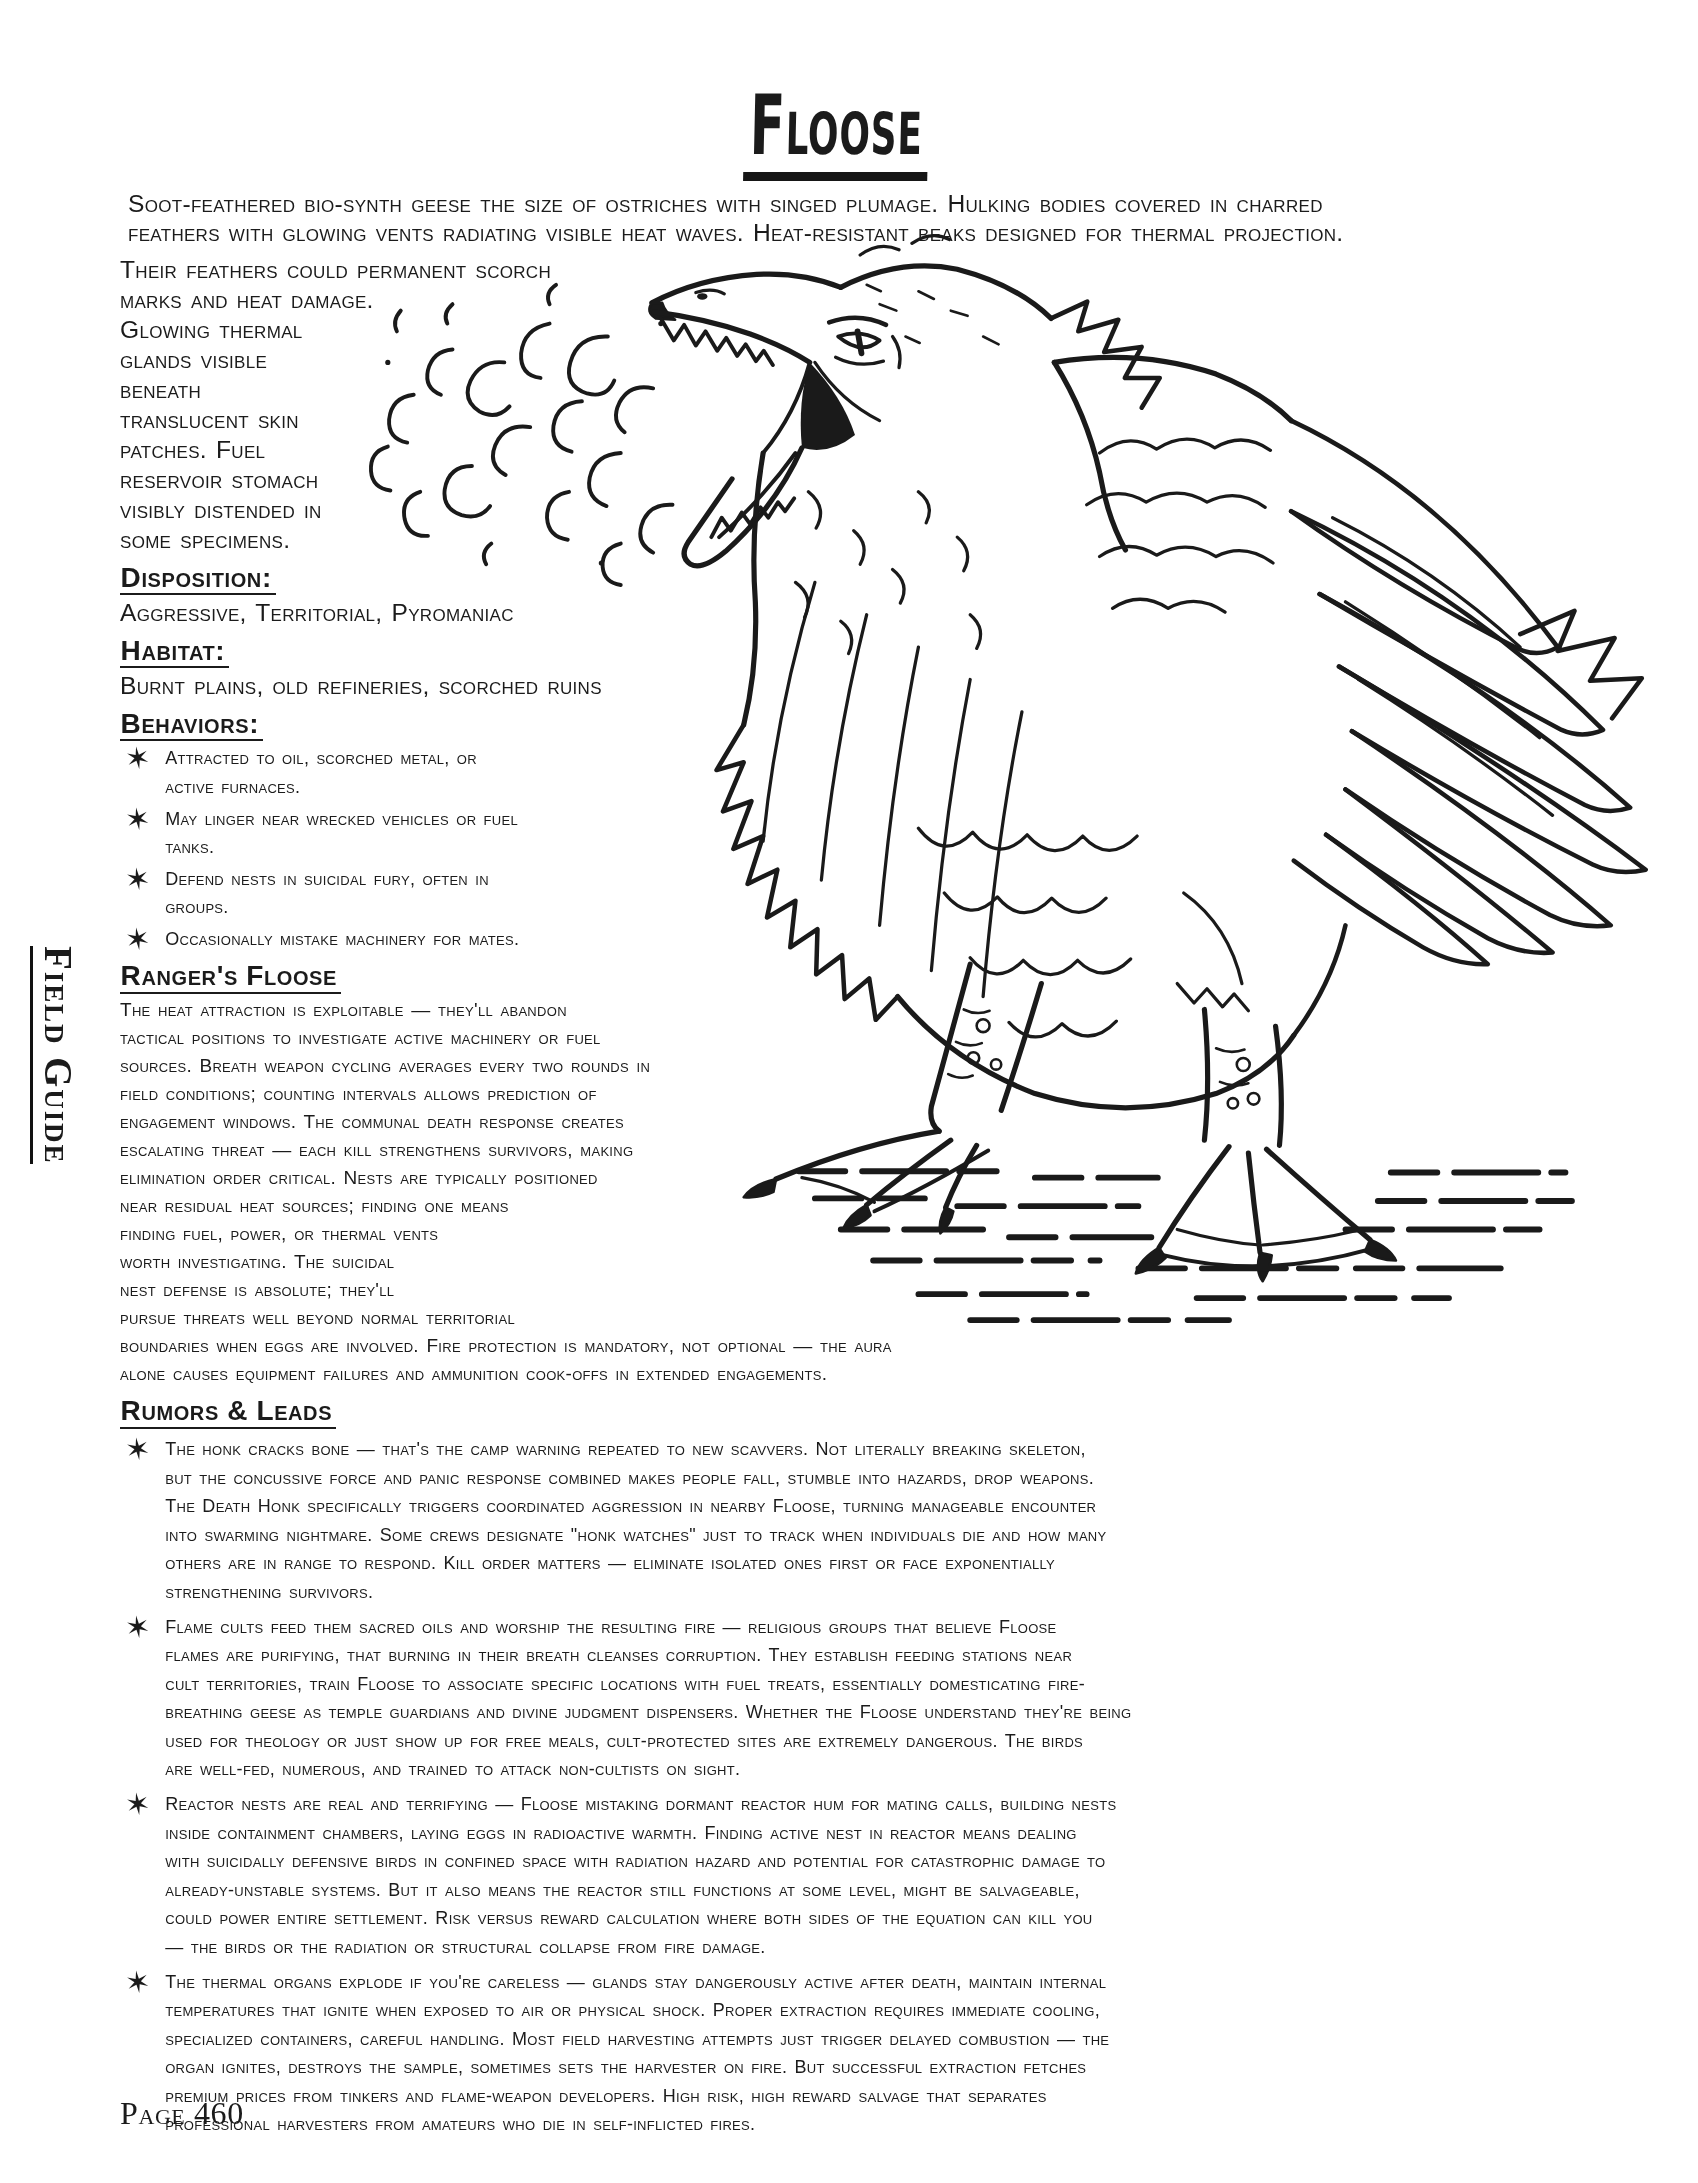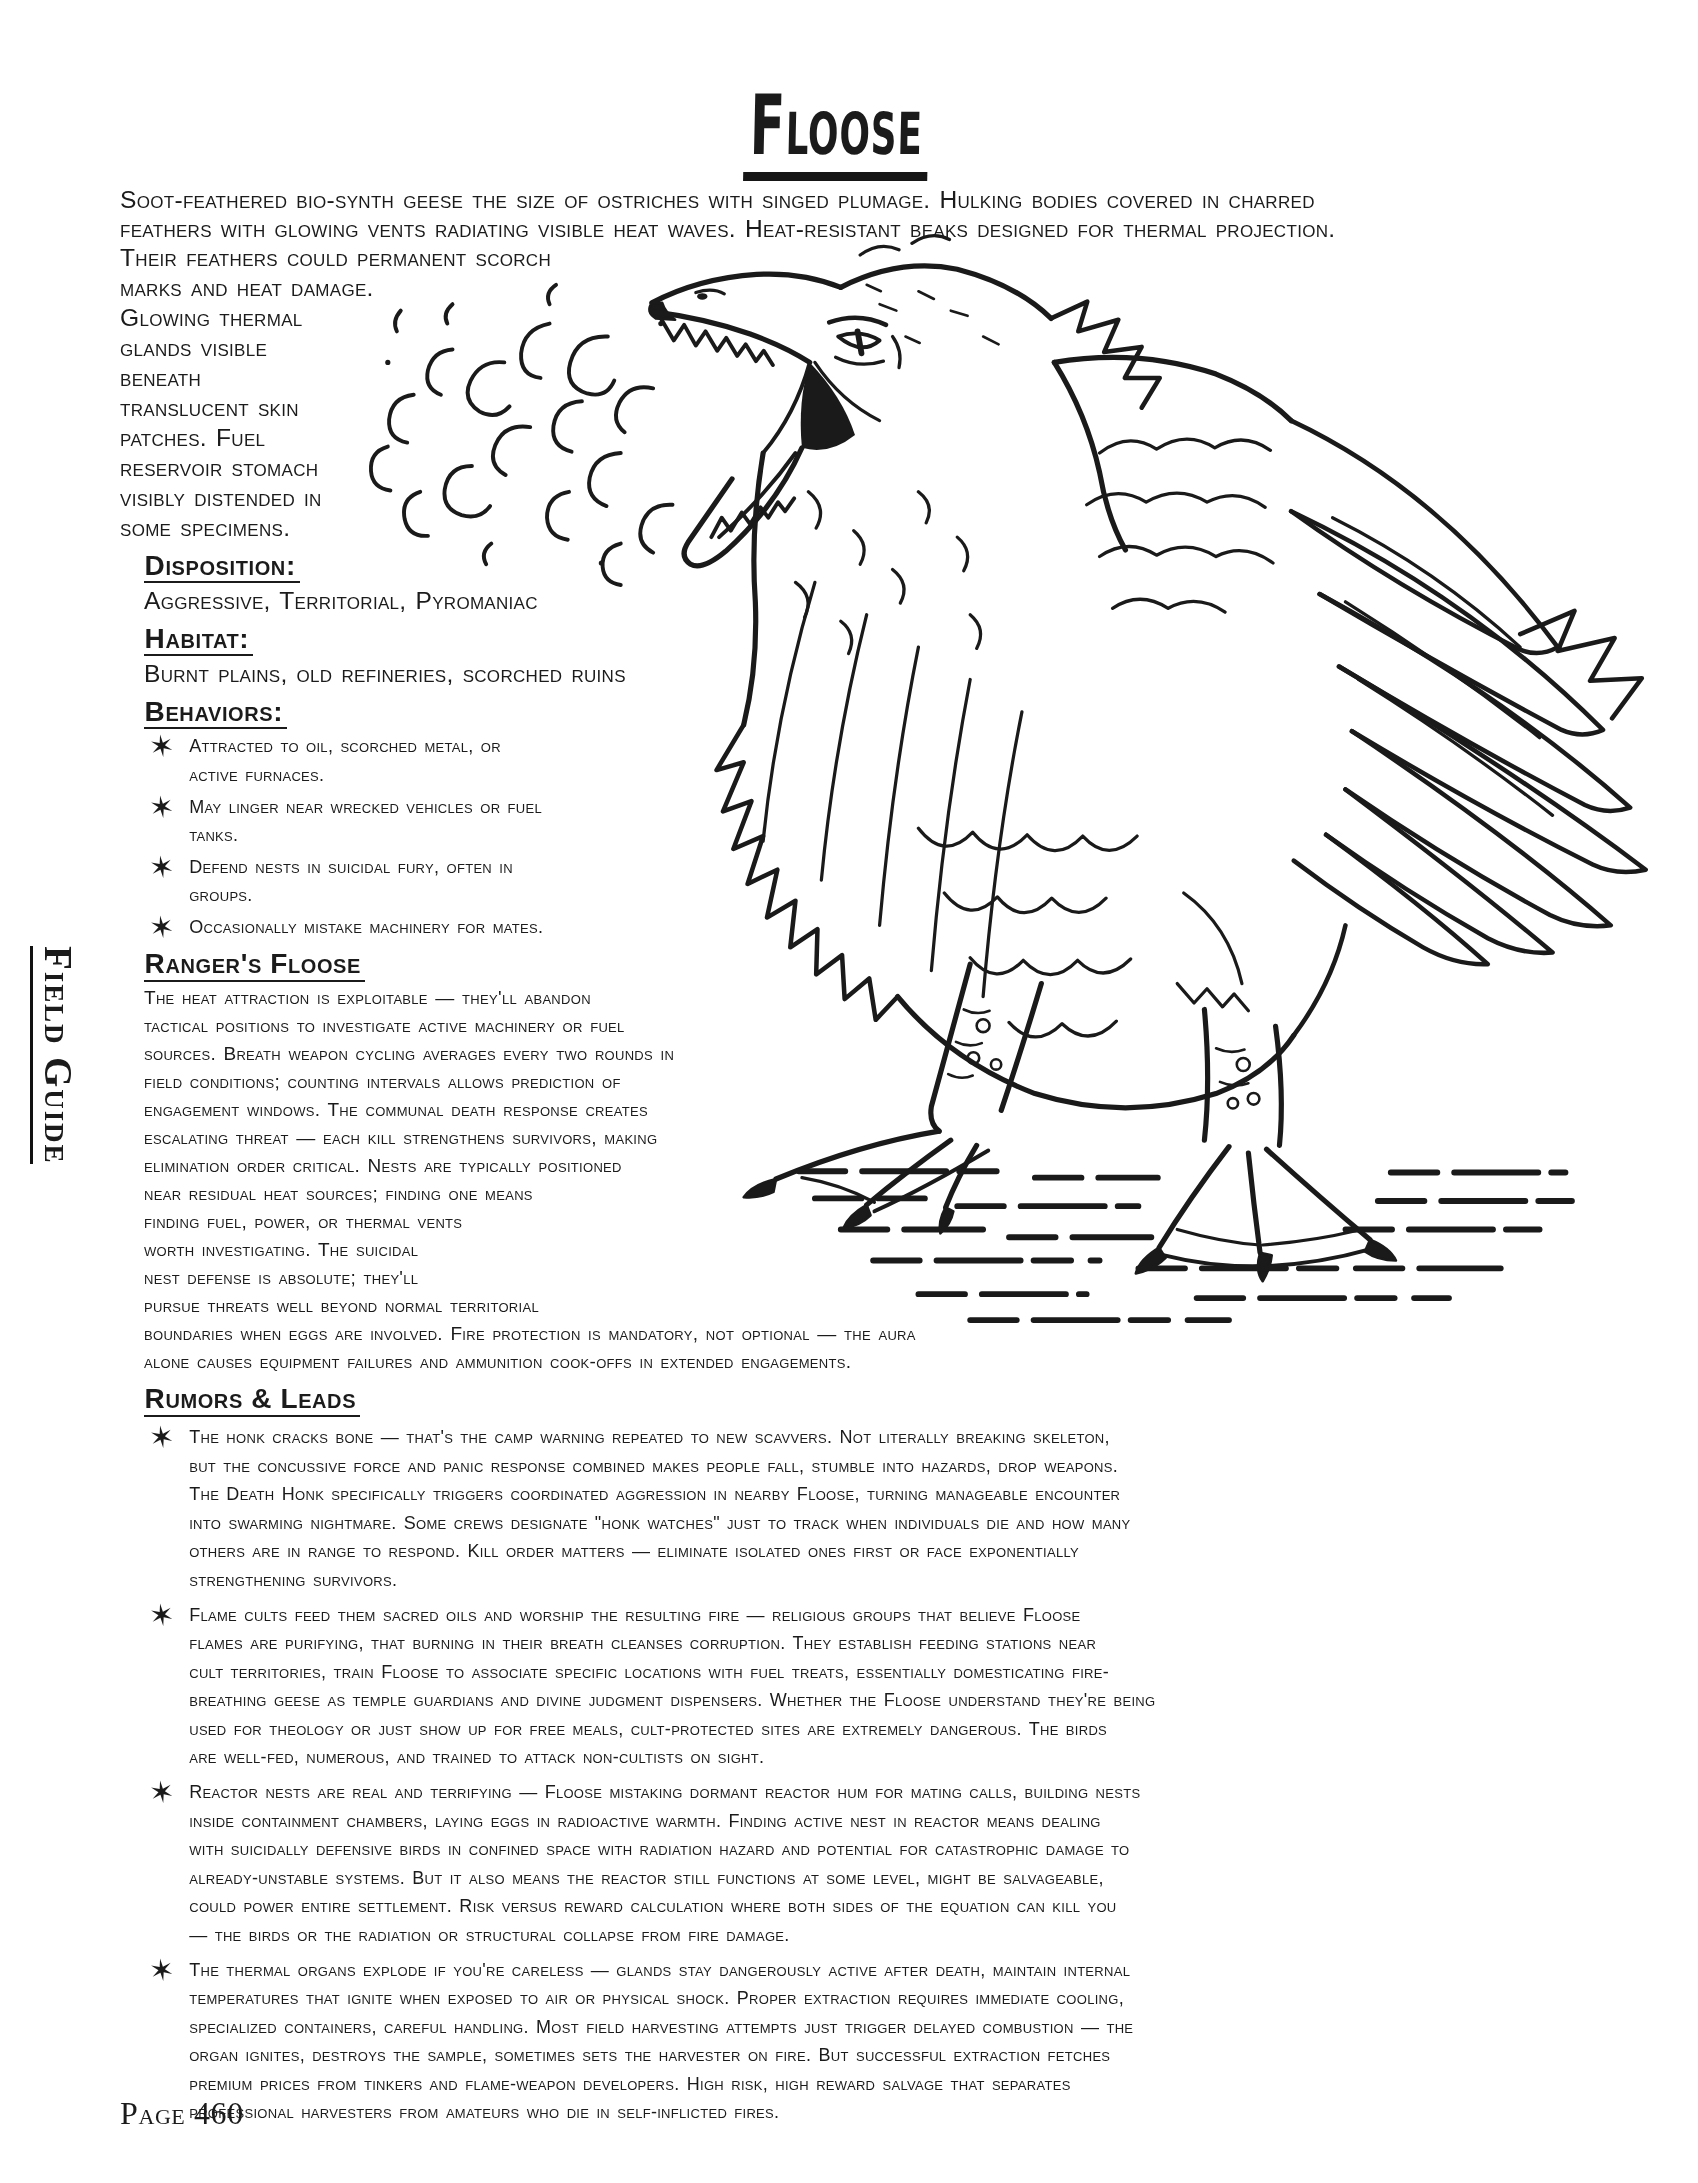--- a/index.html
+++ b/index.html
@@ -20,21 +20,21 @@
     font-family:"DejaVu Sans", sans-serif;
     font-weight:800; font-size:83px; line-height:85px;
     letter-spacing:1.3px; padding:0 9px 3.9px 9px;
     border-bottom:9px solid #161616;
     transform:scaleX(0.62) skewX(-2deg);
   }
   
   .pre { white-space:pre-line; }
   .intro { font-size:24.6px; line-height:29px; letter-spacing:0.3px; word-spacing:1.9px; }
   .desc-col { font-size:24.6px; line-height:30px; letter-spacing:0.3px; word-spacing:1.9px; width:679px; }
-  .section { margin-top:7.8px;margin-left:24px; }
+  .section { margin-top:7.8px; }
   .sec-head {
     display:inline-block; font-weight:bold; font-size:28px; line-height:30px;
     letter-spacing:0.6px; border-bottom:2.6px solid #1b1b1b; padding:0 3.9px 0.6px 0.6px;
   }
   .sec-body { font-size:24.6px; line-height:30px; letter-spacing:0.3px; word-spacing:1.9px; margin-top:2.6px; }
   .bullets { margin-top:2.6px; }
   .bullet { display:flex; align-items:flex-start; margin-top:3.2px; }
   .star { width:40px; flex:0 0 40px; font-size:30px; line-height:28.5px; padding-left:5.2px;
           font-variant-caps:normal; transform:rotate(-8deg); }
   .btext { flex:1; font-size:18px; line-height:28.5px; letter-spacing:0.3px; word-spacing:1.9px; }
@@ -260,21 +260,21 @@
   <div class="spine">
     <span>Field Guide</span>
   </div>
 
   <div class="content">
 
     <div class="title-wrap">
       <h1 class="title" style="margin:0;">Floose</h1>
     </div>
 
-    <p class="intro pre" style="margin:0;">Soot-feathered bio-synth geese the size of ostriches with singed plumage. Hulking bodies covered in charred
+    <p class="intro pre" style="margin:8px;">Soot-feathered bio-synth geese the size of ostriches with singed plumage. Hulking bodies covered in charred
 feathers with glowing vents radiating visible heat waves. Heat-resistant beaks designed for thermal projection.</p>
 
     <div class="desc-col pre">Their feathers could permanent scorch
 marks and heat damage.
 Glowing thermal
 glands visible
 beneath
 translucent skin
 patches. Fuel
 reservoir stomach

